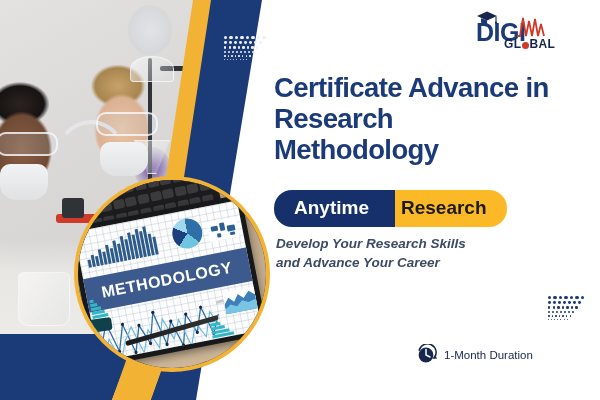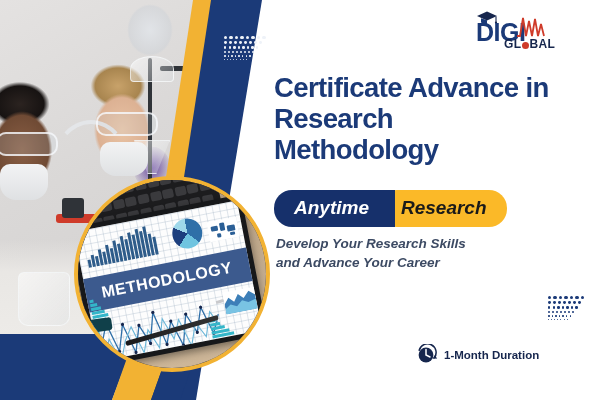--- a/index.html
+++ b/index.html
@@ -260,21 +260,21 @@
     width:320px;
     color:#1b3a78;
     font-weight:bold;
     font-size:27.5px;
     line-height:1.13;
     letter-spacing:-.6px;
   }
 
   .pills {
     position:absolute; left:6px; top:190px;
-    display:flex; align-items:center;font-style:italic;
+    display:flex; align-items:center;
   }
   .pill-navy {
     background:#16306b;
     color:#ffffff;
     font-weight:bold;
     font-size:19px;
     padding:7px 26px 8px 20px;
     border-radius:18px 0 0 18px;
     position:relative; z-index:1;
   }
@@ -296,21 +296,21 @@
     font-weight:bold;
     font-size:13.5px;
     line-height:1.42;
   }
 
   .duration {
     position:absolute; left:148px; top:344px;
     display:flex; align-items:center; gap:6px;
   }
   .duration-label {
-    color:#16264d; font-weight:bold; font-size:11.5px;
+    color:#16264d; font-weight:normal; font-size:11.5px;
   }
 </style>
 </head>
 <body>
 
 <div id="banner">
 
   <div class="photo-lab">
     <div class="lab-rod" style="left:148px; top:58px; width:4px; height:300px;"></div>
     <div class="lab-rod" style="left:104px; top:212px; width:96px; height:6px;"></div>

